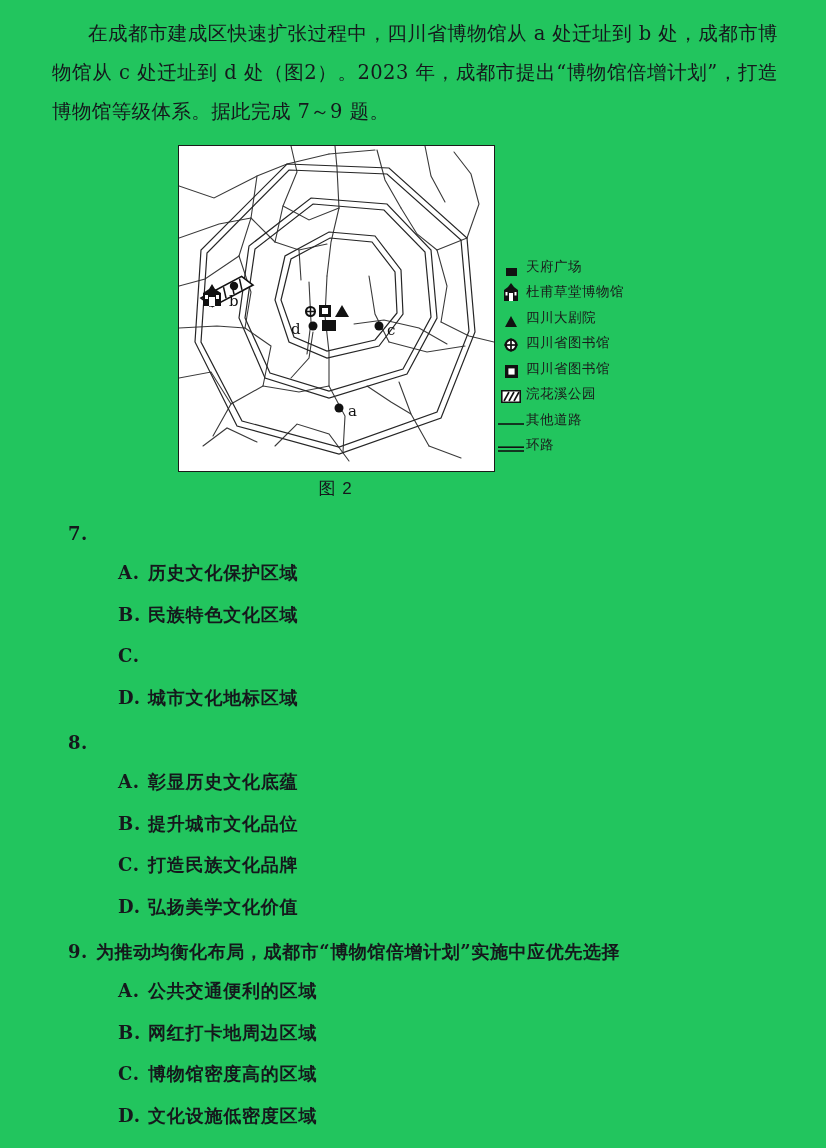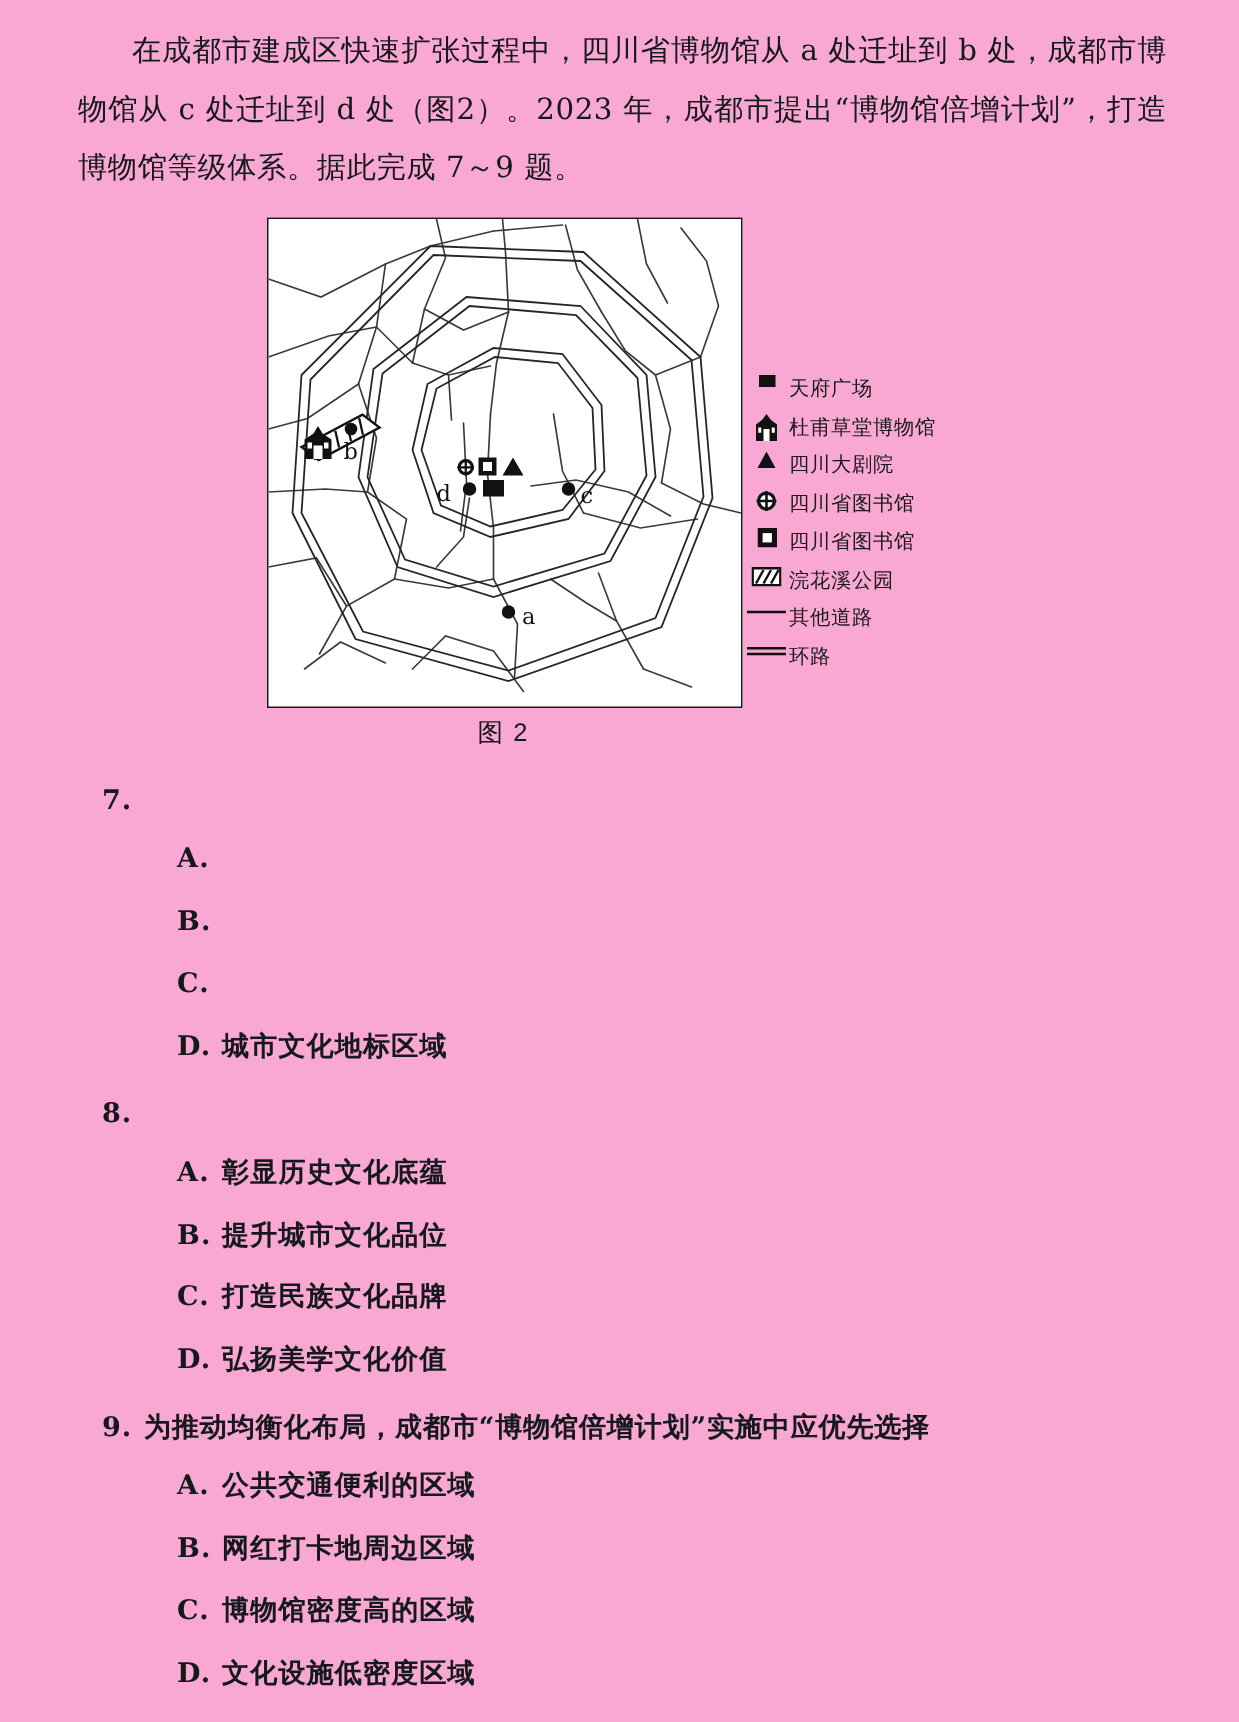--- a/index.html
+++ b/index.html
@@ -11,21 +11,21 @@
     width: 826px;
     height: 1148px;
     position: relative;
     font-family: "Liberation Serif", "DejaVu Serif", serif;
     color: #161616;
     overflow: hidden;
   }
   .page {
     position: absolute;
     inset: 0;
-    background: #f9a8d4;
+    background: #22c55e;
     padding-left: 40px;
   }
 
   
   .passage {
     position: absolute;
     left: 52px;
     top: 14px;
     width: 726px;
     font-size: 19.5px;
@@ -58,21 +58,21 @@
   .map-svg { position:absolute; left:0; top:0; }
 
   .legend {
     position: absolute;
     left: 318px;
     top: 105px;
     width: 182px;
   }
   .legend-row {
     display: flex;
-    align-items: flex-start;
+    align-items: flex-end;
     height: 25.5px;
   }
   .legend-sym {
     width: 30px;
     min-width: 30px;
     display: flex;
     align-items: center;
     justify-content: center;
   }
   .legend-label {
@@ -353,23 +353,25 @@
 
   <div class="questions">
 
     <div class="question">
       <div class="q-stem">
         <span class="q-num">7.</span>
       </div>
       <div class="q-options">
         <div class="q-option">
           <span class="opt-key">A.</span>
+          <span class="opt-text">历史文化保护区域</span>
         </div>
         <div class="q-option">
           <span class="opt-key">B.</span>
+          <span class="opt-text">民族特色文化区域</span>
         </div>
         <div class="q-option">
           <span class="opt-key">C.</span>
         </div>
         <div class="q-option">
           <span class="opt-key">D.</span>
           <span class="opt-text">城市文化地标区域</span>
         </div>
       </div>
     </div>

